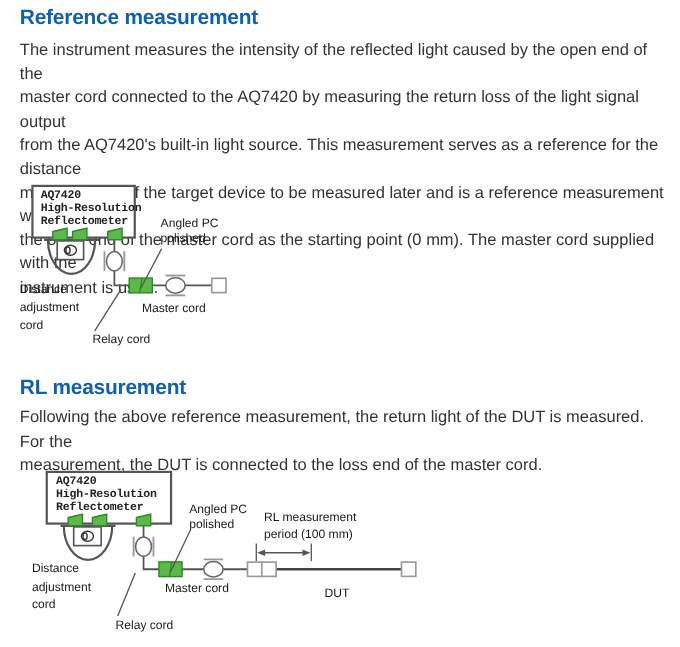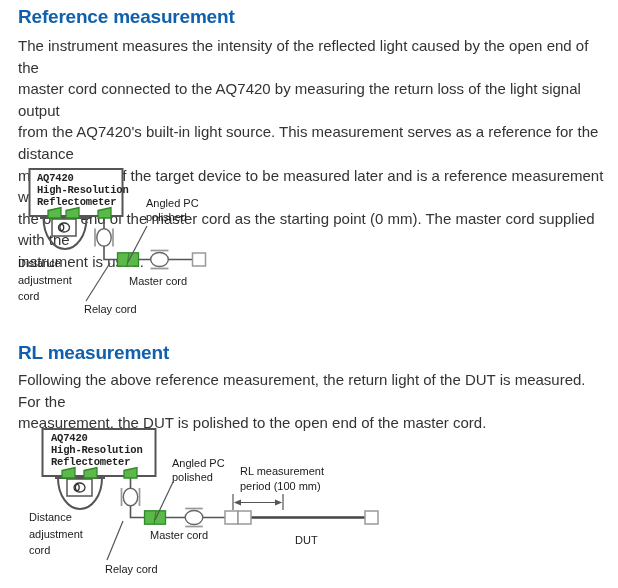--- a/index.html
+++ b/index.html
@@ -106,21 +106,21 @@
   <div class="dlabel" style="left:146px; top:196px;">Angled PC
 polished</div>
   <div class="dlabel wide" style="left:18px; top:255px;">Distance
 adjustment
 cord</div>
   <div class="dlabel" style="left:129px; top:274px;">Master cord</div>
   <div class="dlabel" style="left:84px; top:302px;">Relay cord</div>
 
   <h2 class="heading" style="top:342px;">RL measurement</h2>
   <p class="para" style="top:369px;">Following the above reference measurement, the return light of the DUT is measured. For the
-measurement, the DUT is polished to the open end of the master cord.</p>
+measurement, the DUT is connected to the loss end of the master cord.</p>
 
   <svg class="diagram-svg" style="top:420px;" width="618" height="168" viewBox="0 0 618 168">
 
     <rect class="box-stroke" x="42.5" y="9" width="113" height="47"></rect>
 
     <path class="cord" d="M130.5,58 L130.5,97.5 L225,97.5"></path>
     <line class="cord-thick" x1="251" y1="97.5" x2="365.5" y2="97.5"></line>
 
     <g>
       <line class="dome" x1="55" y1="58" x2="105" y2="58"></line>

